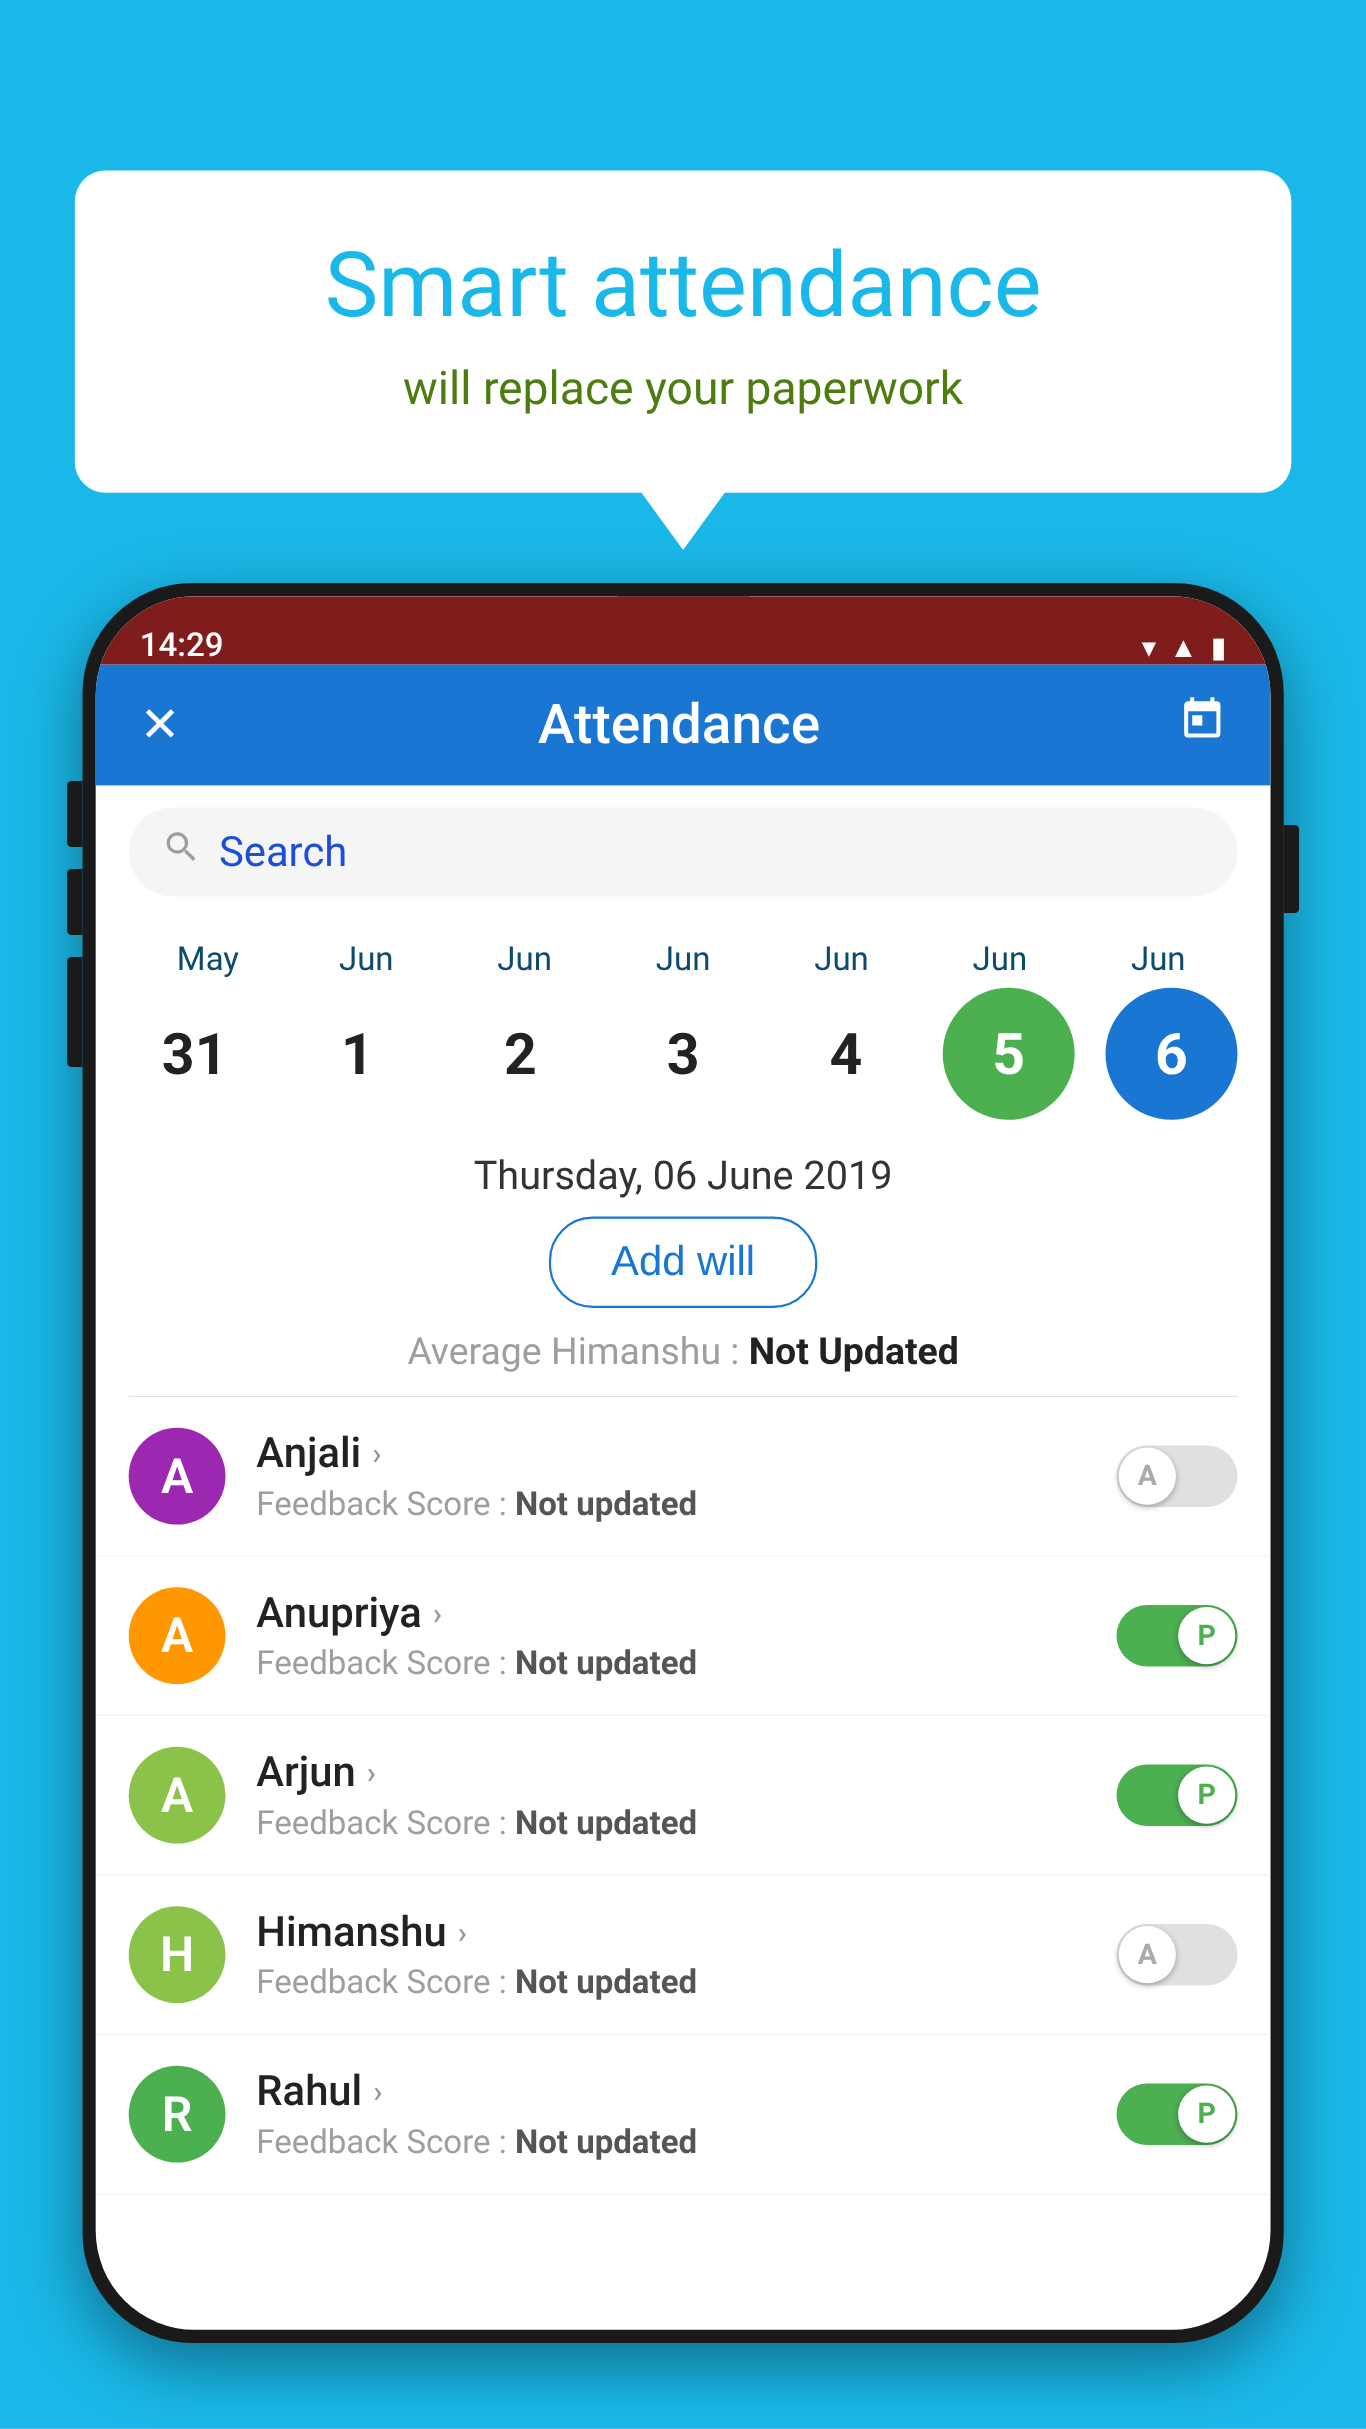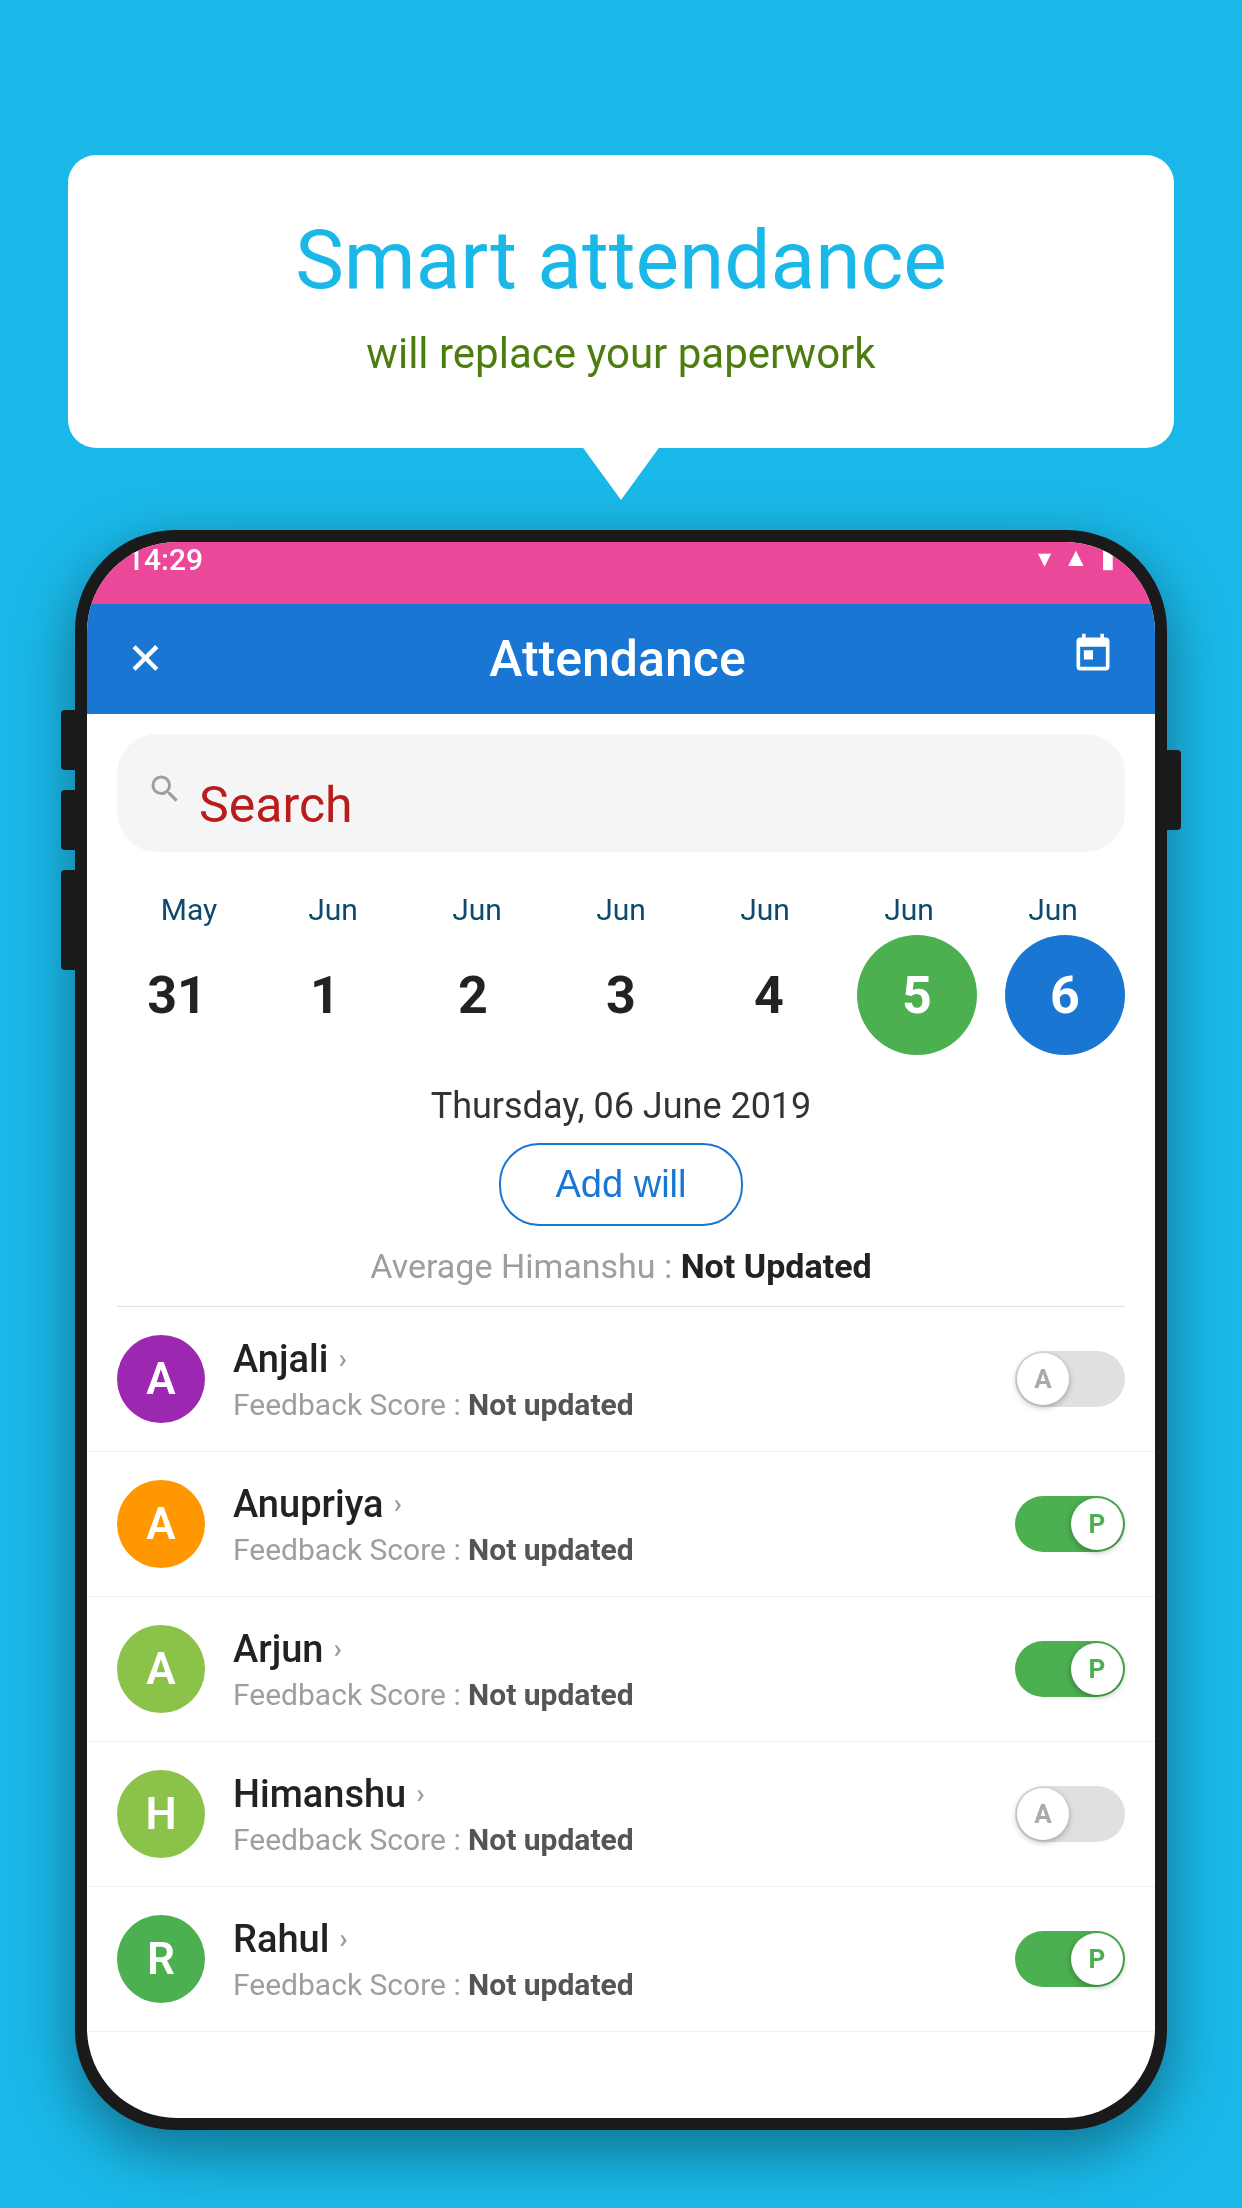--- a/index.html
+++ b/index.html
@@ -70,24 +70,24 @@
     .phone-inner {
       background: white;
       border-radius: 90px;
       overflow: hidden;
       height: 100%;
       position: relative;
     }
 
     
     .status-bar {
-      background: #ec4899;
+      background: #7f1d1d;
       height: 62px;
       display: flex;
-      align-items: flex-start;
+      align-items: flex-end;
       justify-content: space-between;
       padding: 0 40px;
       position: relative;
     }
     .status-bar-time {
       color: white;
       font-size: 30px;
       font-weight: 500;
     }
     .status-bar-icons {
@@ -142,23 +142,22 @@
       display: flex;
       align-items: center;
       padding: 18px 30px;
       gap: 16px;
     }
     .search-icon-svg {
       color: #9e9e9e;
       font-size: 36px;
     }
     .search-input-text {
-      color: #b91c1c;
-      font-size: 50px;
-      margin-top: 24px;
+      color: #1d4ed8;
+      font-size: 38px;
     }
 
     
     .calendar-row {
       padding: 20px 30px 10px;
     }
     .month-labels {
       display: flex;
       justify-content: space-around;
       margin-bottom: 8px;

